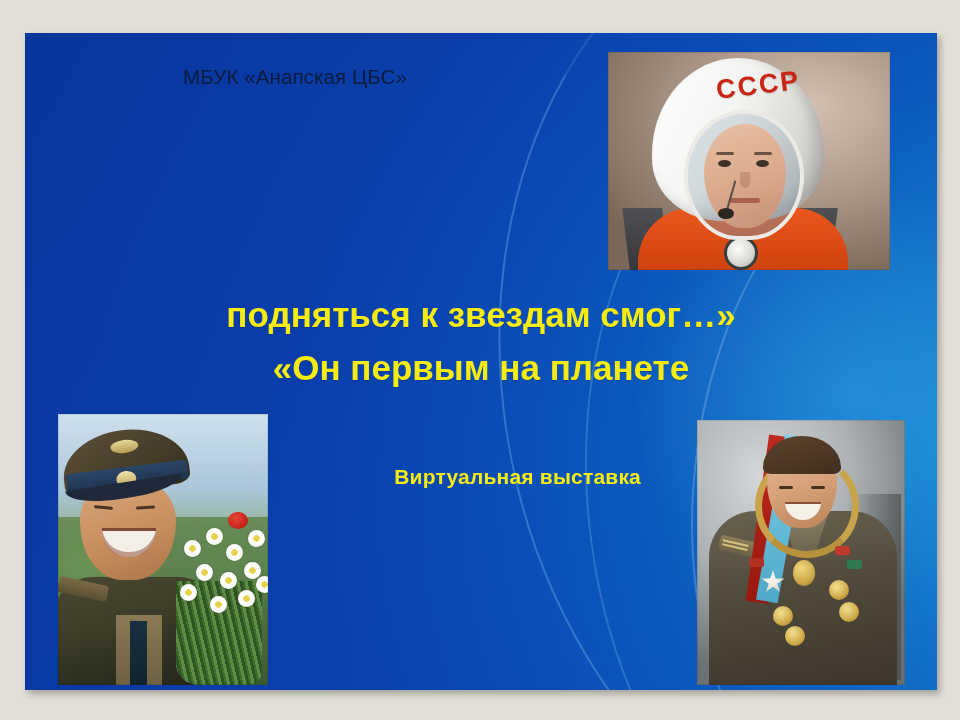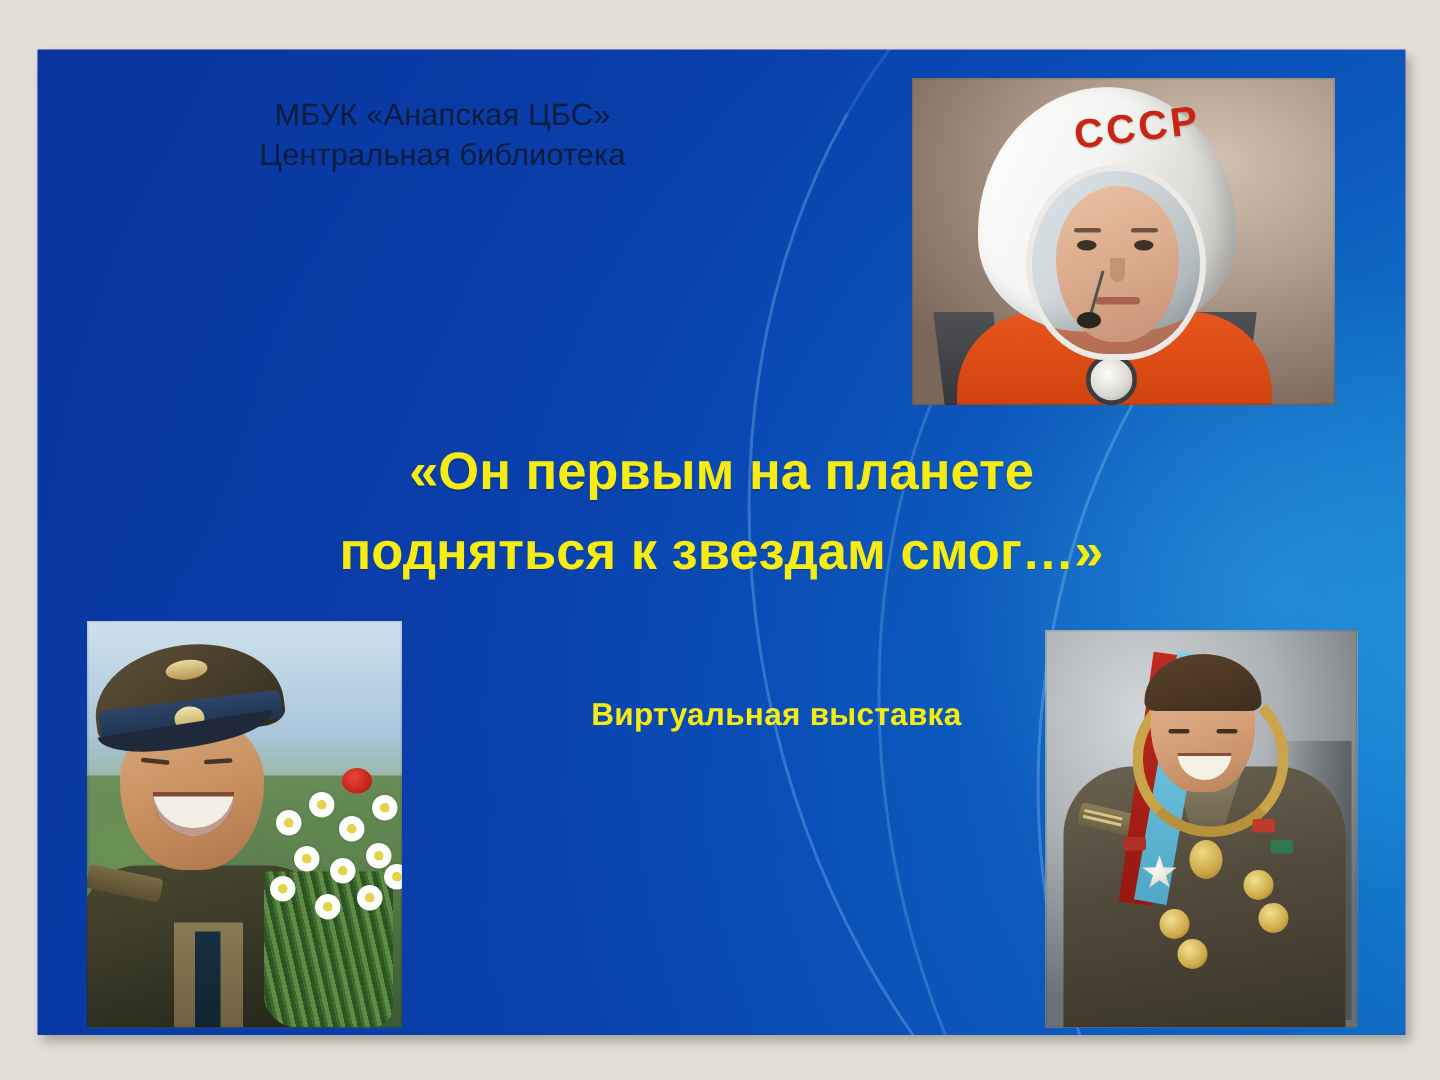--- a/index.html
+++ b/index.html
@@ -538,26 +538,25 @@
 
     <div class="bg-base"></div>
     <div class="bg-tint"></div>
     <div class="glow-right"></div>
     <div class="swoosh swoosh-a"></div>
     <div class="swoosh swoosh-b"></div>
     <div class="swoosh swoosh-c"></div>
 
     <div class="org-block">
       <span class="org-line">МБУК «Анапская ЦБС»</span>
-      <span class="org-line">Центральная библиотека</span>
     </div>
 
     <div class="headline">
+      <span class="headline-line">подняться к звездам смог…»</span>
       <span class="headline-line">«Он первым на планете</span>
-      <span class="headline-line">подняться к звездам смог…»</span>
     </div>
 
     <div class="subtitle">Виртуальная выставка</div>
 
     <div class="photo" id="photo-helmet">
       <div class="helmet-wall"></div>
       <div class="suit-harness l"></div>
       <div class="suit-harness r"></div>
       <div class="suit-orange"></div>
       <div class="suit-dial"></div>

